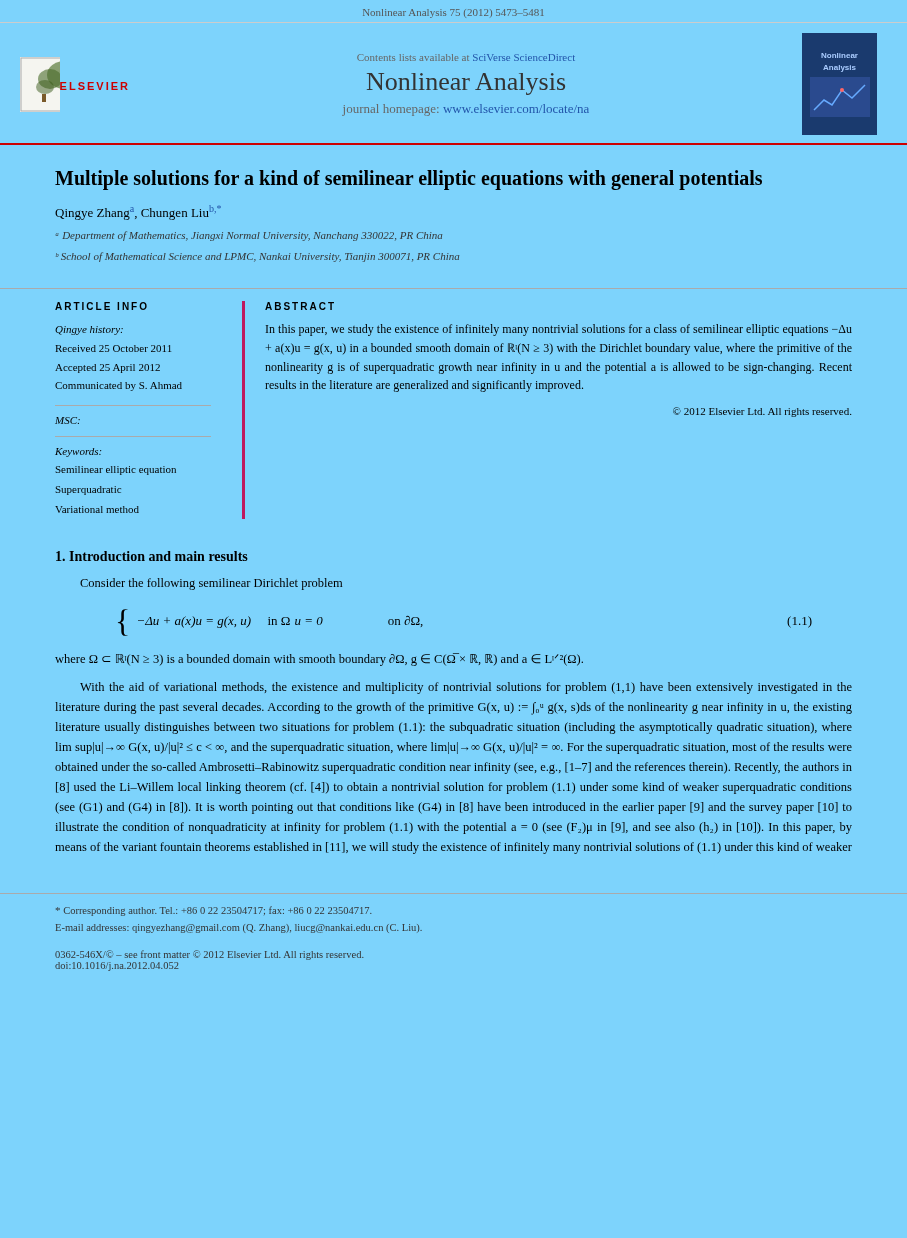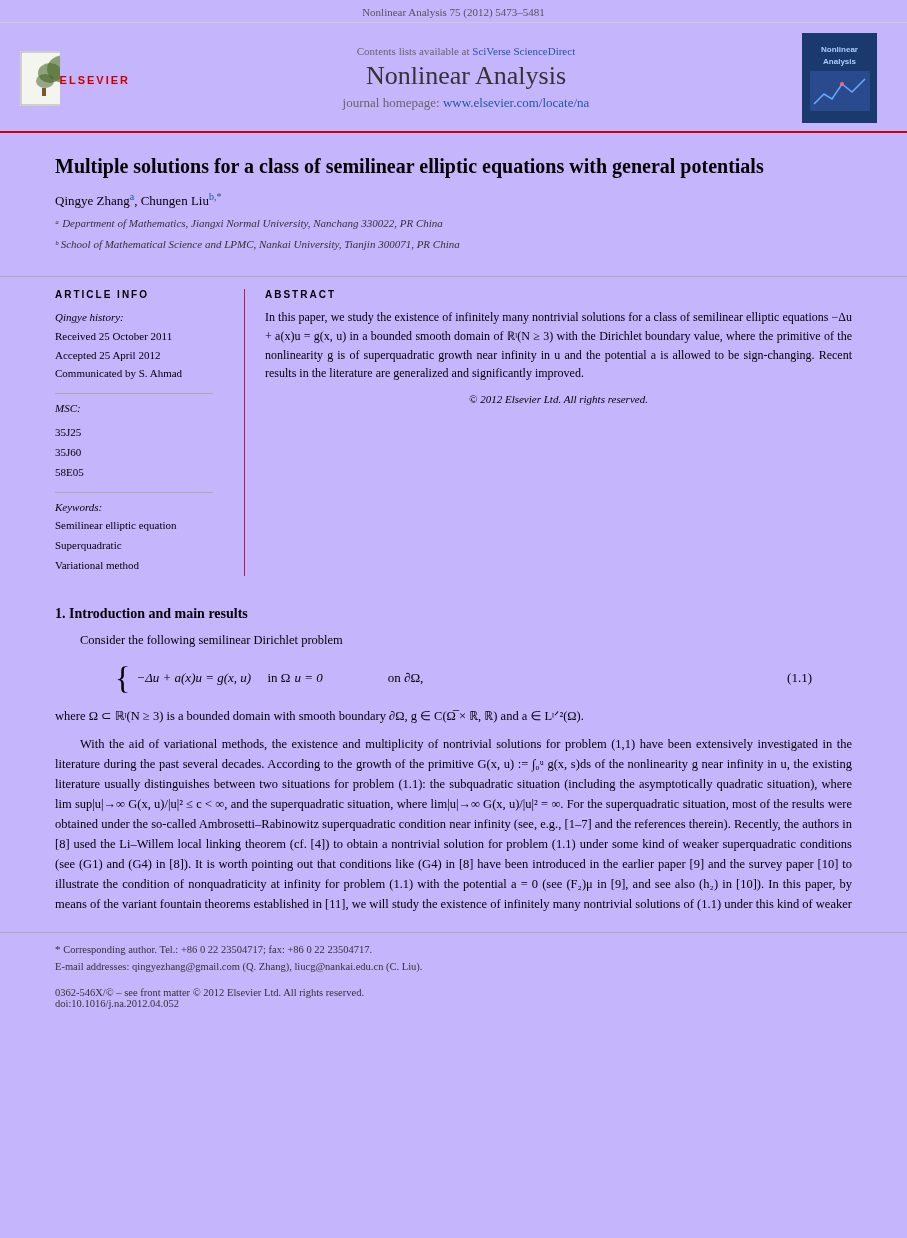--- a/index.html
+++ b/index.html
@@ -7,21 +7,21 @@
       font-family: "Times New Roman", Times, serif;
       background: #fff;
       width: 907px;
       min-height: 1238px;
       font-size: 13px;
       color: #000;
     }
     .page {
       width: 907px;
       min-height: 1238px;
-      background: #c4b5fd;
+      background: #7dd3fc;
       position: relative;
       padding: 0;
     }
     
     .top-bar {
       text-align: center;
       padding: 6px 0 4px 0;
       font-size: 11px;
       color: #333;
       border-bottom: 1px solid #ccc;
@@ -76,21 +76,21 @@
     .journal-homepage {
       font-size: 13px;
       color: #666;
       margin-top: 3px;
     }
     .journal-homepage a { color: #2255aa; text-decoration: none; }
     .journal-cover {
       width: 75px;
       flex-shrink: 0;
       background: #1a3a6e;
-      height: 90px;
+      height: 102px;
       position: relative;
       overflow: hidden;
       display: flex;
       align-items: center;
       justify-content: center;
     }
     .journal-cover-inner {
       color: #fff;
       font-size: 9px;
       font-weight: bold;
@@ -127,21 +127,21 @@
     .two-col {
       display: flex;
       padding: 12px 55px 10px 55px;
       gap: 20px;
       border-top: 1px solid #aaa;
       margin-top: 10px;
     }
     .left-col {
       width: 190px;
       flex-shrink: 0;
-      border-right: 1px solid #be185d;
+      border-right: 3px solid #be185d;
       padding-right: 31px;
     }
     .right-col {
       flex: 1;
     }
     .col-heading {
       font-size: 10px;
       font-weight: bold;
       letter-spacing: 2px;
       text-transform: uppercase;
@@ -170,24 +170,23 @@
     .kw-list { line-height: 1.8; }
     
     .abstract-text {
       font-size: 12px;
       line-height: 1.55;
       color: #000;
       text-align: justify;
     }
     .abstract-text .copyright {
       display: block;
-      text-align: center;
+      text-align: right;
       margin-top: 8px;
       font-size: 11px;
-      font-style: italic;
     }
     
     .main-content {
       padding: 10px 55px 10px 55px;
     }
     .section-title {
       font-size: 14px;
       font-weight: bold;
       color: #000;
       margin: 10px 0 8px 0;
@@ -228,20 +227,21 @@
     .system-line {
       font-size: 13px;
     }
     
     .footnote-area {
       border-top: 1px solid #aaa;
       padding: 8px 55px;
       font-size: 10.5px;
       color: #333;
       line-height: 1.6;
+      margin-top: 18px;
     }
     .footnote-area .star { font-size: 11px; }
     .doi-area {
       padding: 4px 55px 8px 55px;
       font-size: 10.5px;
       color: #333;
     }
     a { color: #2255aa; }
     sup, sub { font-size: 9px; }
     .math { font-style: italic; }
@@ -298,46 +298,41 @@
           <svg width="55" height="35" viewBox="0 0 55 35">
             <polyline points="2,30 12,20 20,25 30,10 40,18 53,5" stroke="#66aaff" stroke-width="1.5" fill="none"></polyline>
             <circle cx="30" cy="10" r="2" fill="#ff6666"></circle>
           </svg>
         </div>
       </div>
     </div>
   </div>
 
   <div class="article-area">
-    <div class="article-title">Multiple solutions for a class of semilinear elliptic equations with general potentials</div>
+    <div class="article-title">Multiple solutions for a kind of semilinear elliptic equations with general potentials</div>
     <div class="authors">
       <span>Qingye Zhang</span><sup>a</sup><span>, Chungen Liu</span><sup>b,*</sup>
     </div>
     <div class="affiliations">ᵃ Department of Mathematics, Jiangxi Normal University, Nanchang 330022, PR China</div>
     <div class="affiliations">ᵇ School of Mathematical Science and LPMC, Nankai University, Tianjin 300071, PR China</div>
   </div>
 
   <div class="two-col">
 
     <div class="left-col">
       <div class="col-heading">Article Info</div>
       <div class="article-history">
         <div class="label">Qingye history:</div>
         <div>Received 25 October 2011</div>
         <div>Accepted 25 April 2012</div>
         <div>Communicated by S. Ahmad</div>
       </div>
       <hr class="divider-thin">
       <div class="msc-section">
         <div class="msc-label">MSC:</div>
-        <div class="msc-codes">
-          <div>35J25</div>
-          <div>35J60</div>
-          <div>58E05</div>
-        </div>
       </div>
       <hr class="divider-thin">
       <div class="keywords-section">
         <div class="kw-label">Keywords:</div>
         <div class="kw-list">
           <div>Semilinear elliptic equation</div>
           <div>Superquadratic</div>
           <div>Variational method</div>
         </div>
       </div>

